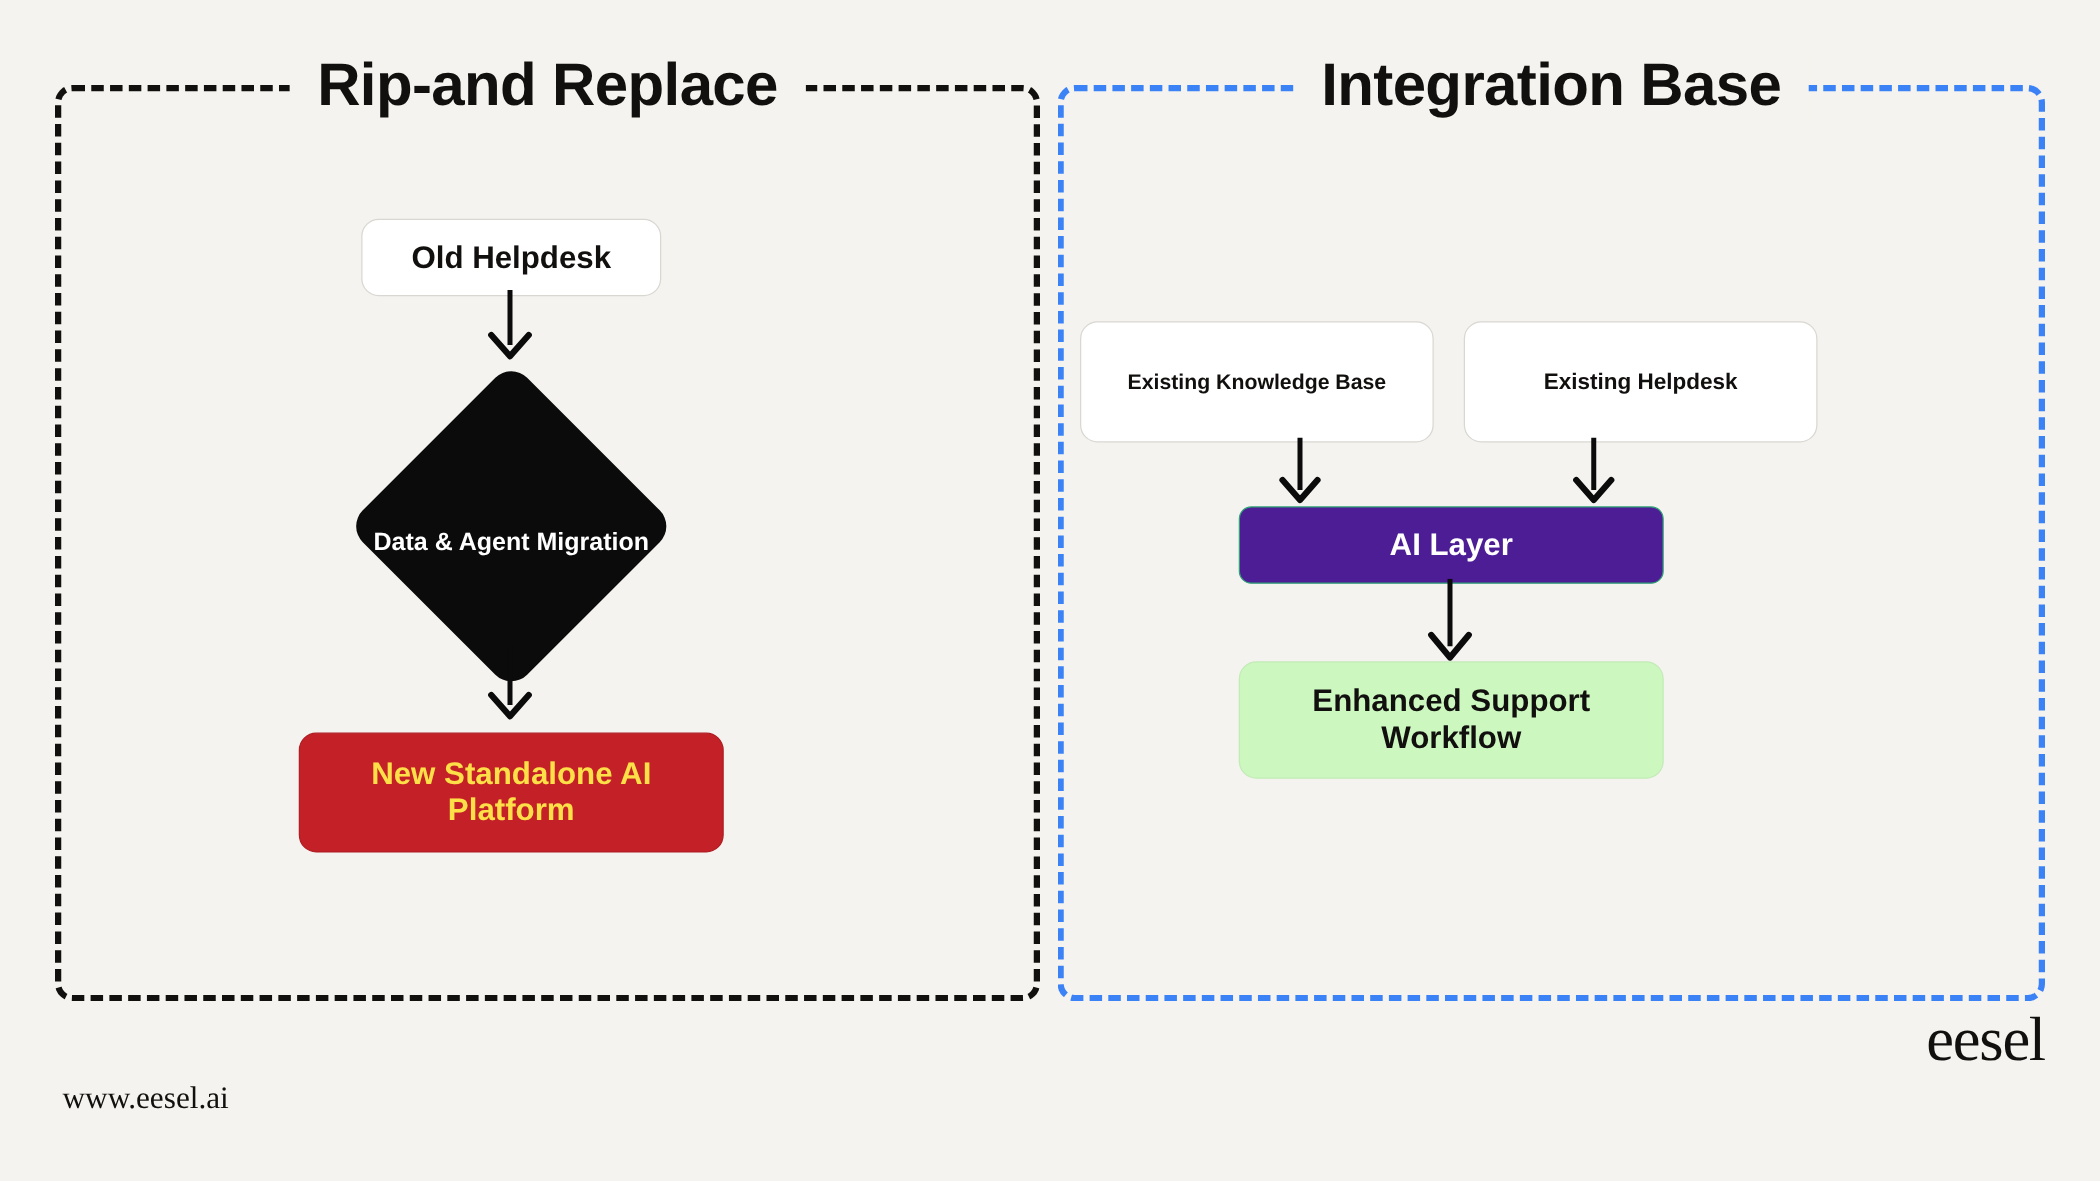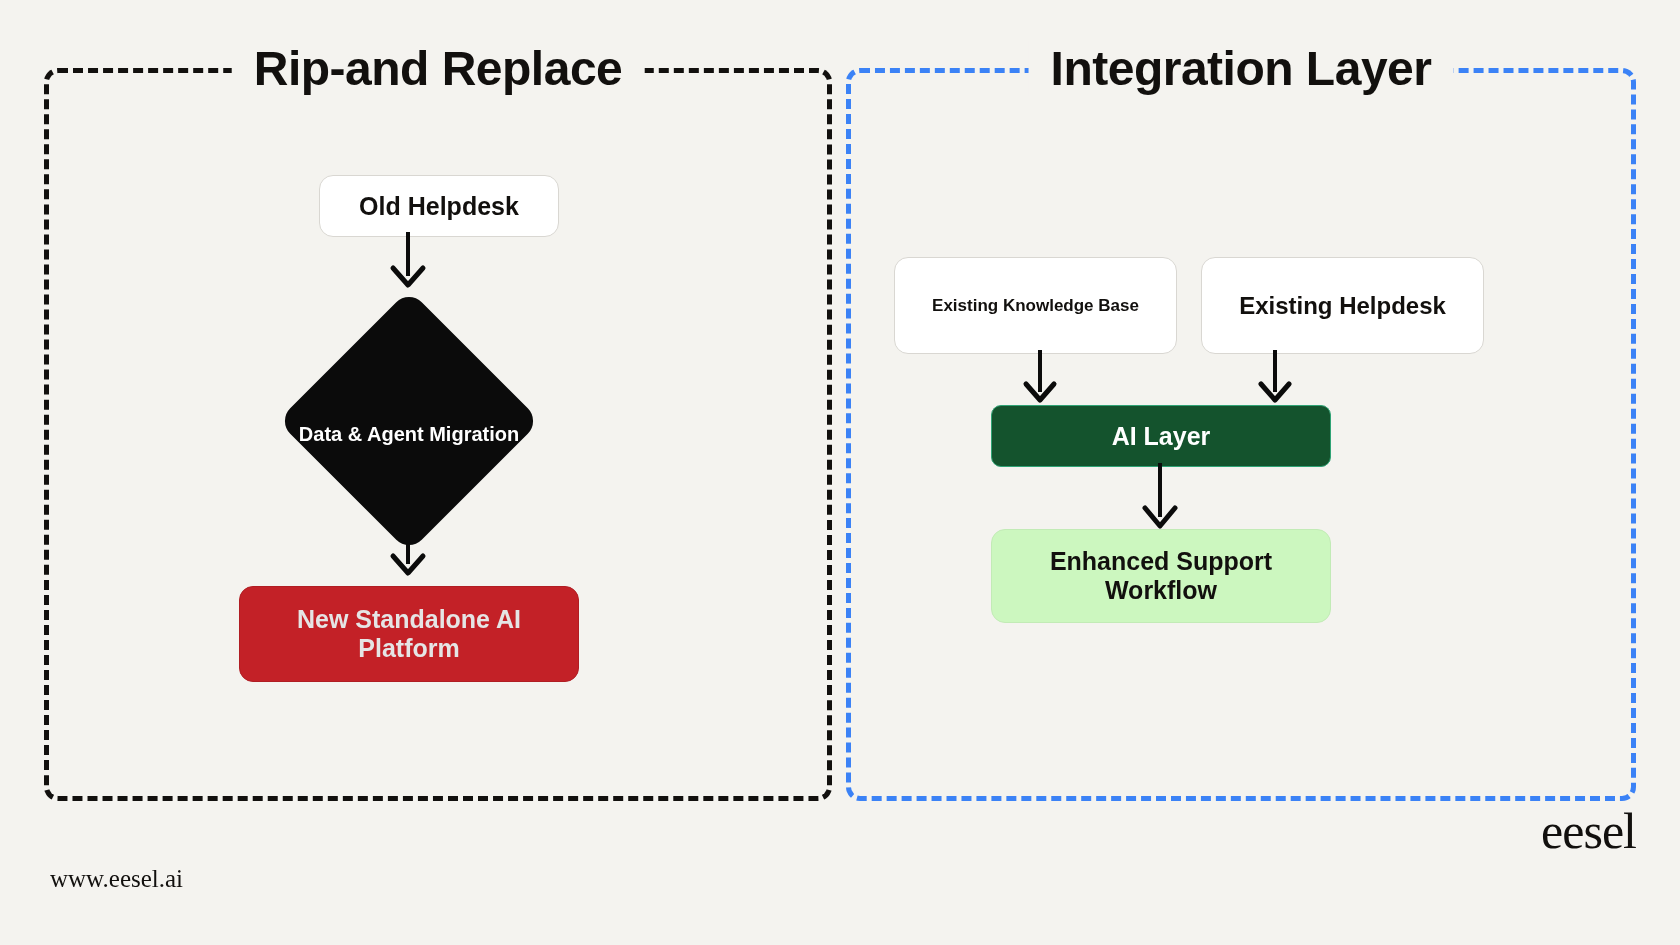--- a/index.html
+++ b/index.html
@@ -67,32 +67,31 @@
     text-align: center;
     font-weight: bold;
     line-height: 1.16;
   }
 
   .node-white {
     background: #ffffff;
     border: 1.5px solid #d9d7d2;
     border-radius: 14px;
     color: #12100e;
-    margin-left: 30px;
   }
 
   .node-red {
     background: #c32127;
     border: 1.5px solid #b01d23;
     border-radius: 14px;
-    color: #e5e5e5;
+    color: #fde047;
   }
 
   .node-green {
-    background: #14532d;
+    background: #4c1d95;
     border: 1.5px solid #2fa375;
     border-radius: 10px;
     color: #ffffff;
   }
 
   .node-lightgreen {
     background: #ccf7bf;
     border: 1.5px solid #c2ebb6;
     border-radius: 14px;
     color: #12100e;
@@ -145,21 +144,21 @@
   
   #node-existing-kb {
     left: 864px; top: 257px;
     width: 283px; height: 97px;
     font-size: 17px;
   }
 
   #node-existing-helpdesk {
     left: 1171px; top: 257px;
     width: 283px; height: 97px;
-    font-size: 24px;
+    font-size: 18px;
   }
 
   #node-ai-layer {
     left: 991px; top: 405px;
     width: 340px; height: 62px;
     font-size: 25px;
   }
 
   #node-enhanced-workflow {
     left: 991px; top: 529px;
@@ -225,21 +224,21 @@
   <svg class="arrow" id="arrow-diamond-to-platform" width="56" height="62">
     <line x1="28" y1="0" x2="28" y2="48" stroke="#0b0b0b" stroke-width="4"></line>
     <path d="M 13 40 L 28 57 L 43 40" fill="none" stroke="#0b0b0b" stroke-width="5" stroke-linecap="round" stroke-linejoin="round"></path>
   </svg>
 
   <div class="node node-red" id="node-new-platform">
     <span>New Standalone AI Platform</span>
   </div>
 
   <div class="panel" id="panel-integration">
-    <div class="panel-title">Integration Layer</div>
+    <div class="panel-title">Integration Base</div>
   </div>
 
   <div class="node node-white" id="node-existing-kb">
     <span>Existing Knowledge Base</span>
   </div>
 
   <div class="node node-white" id="node-existing-helpdesk">
     <span>Existing Helpdesk</span>
   </div>
 

